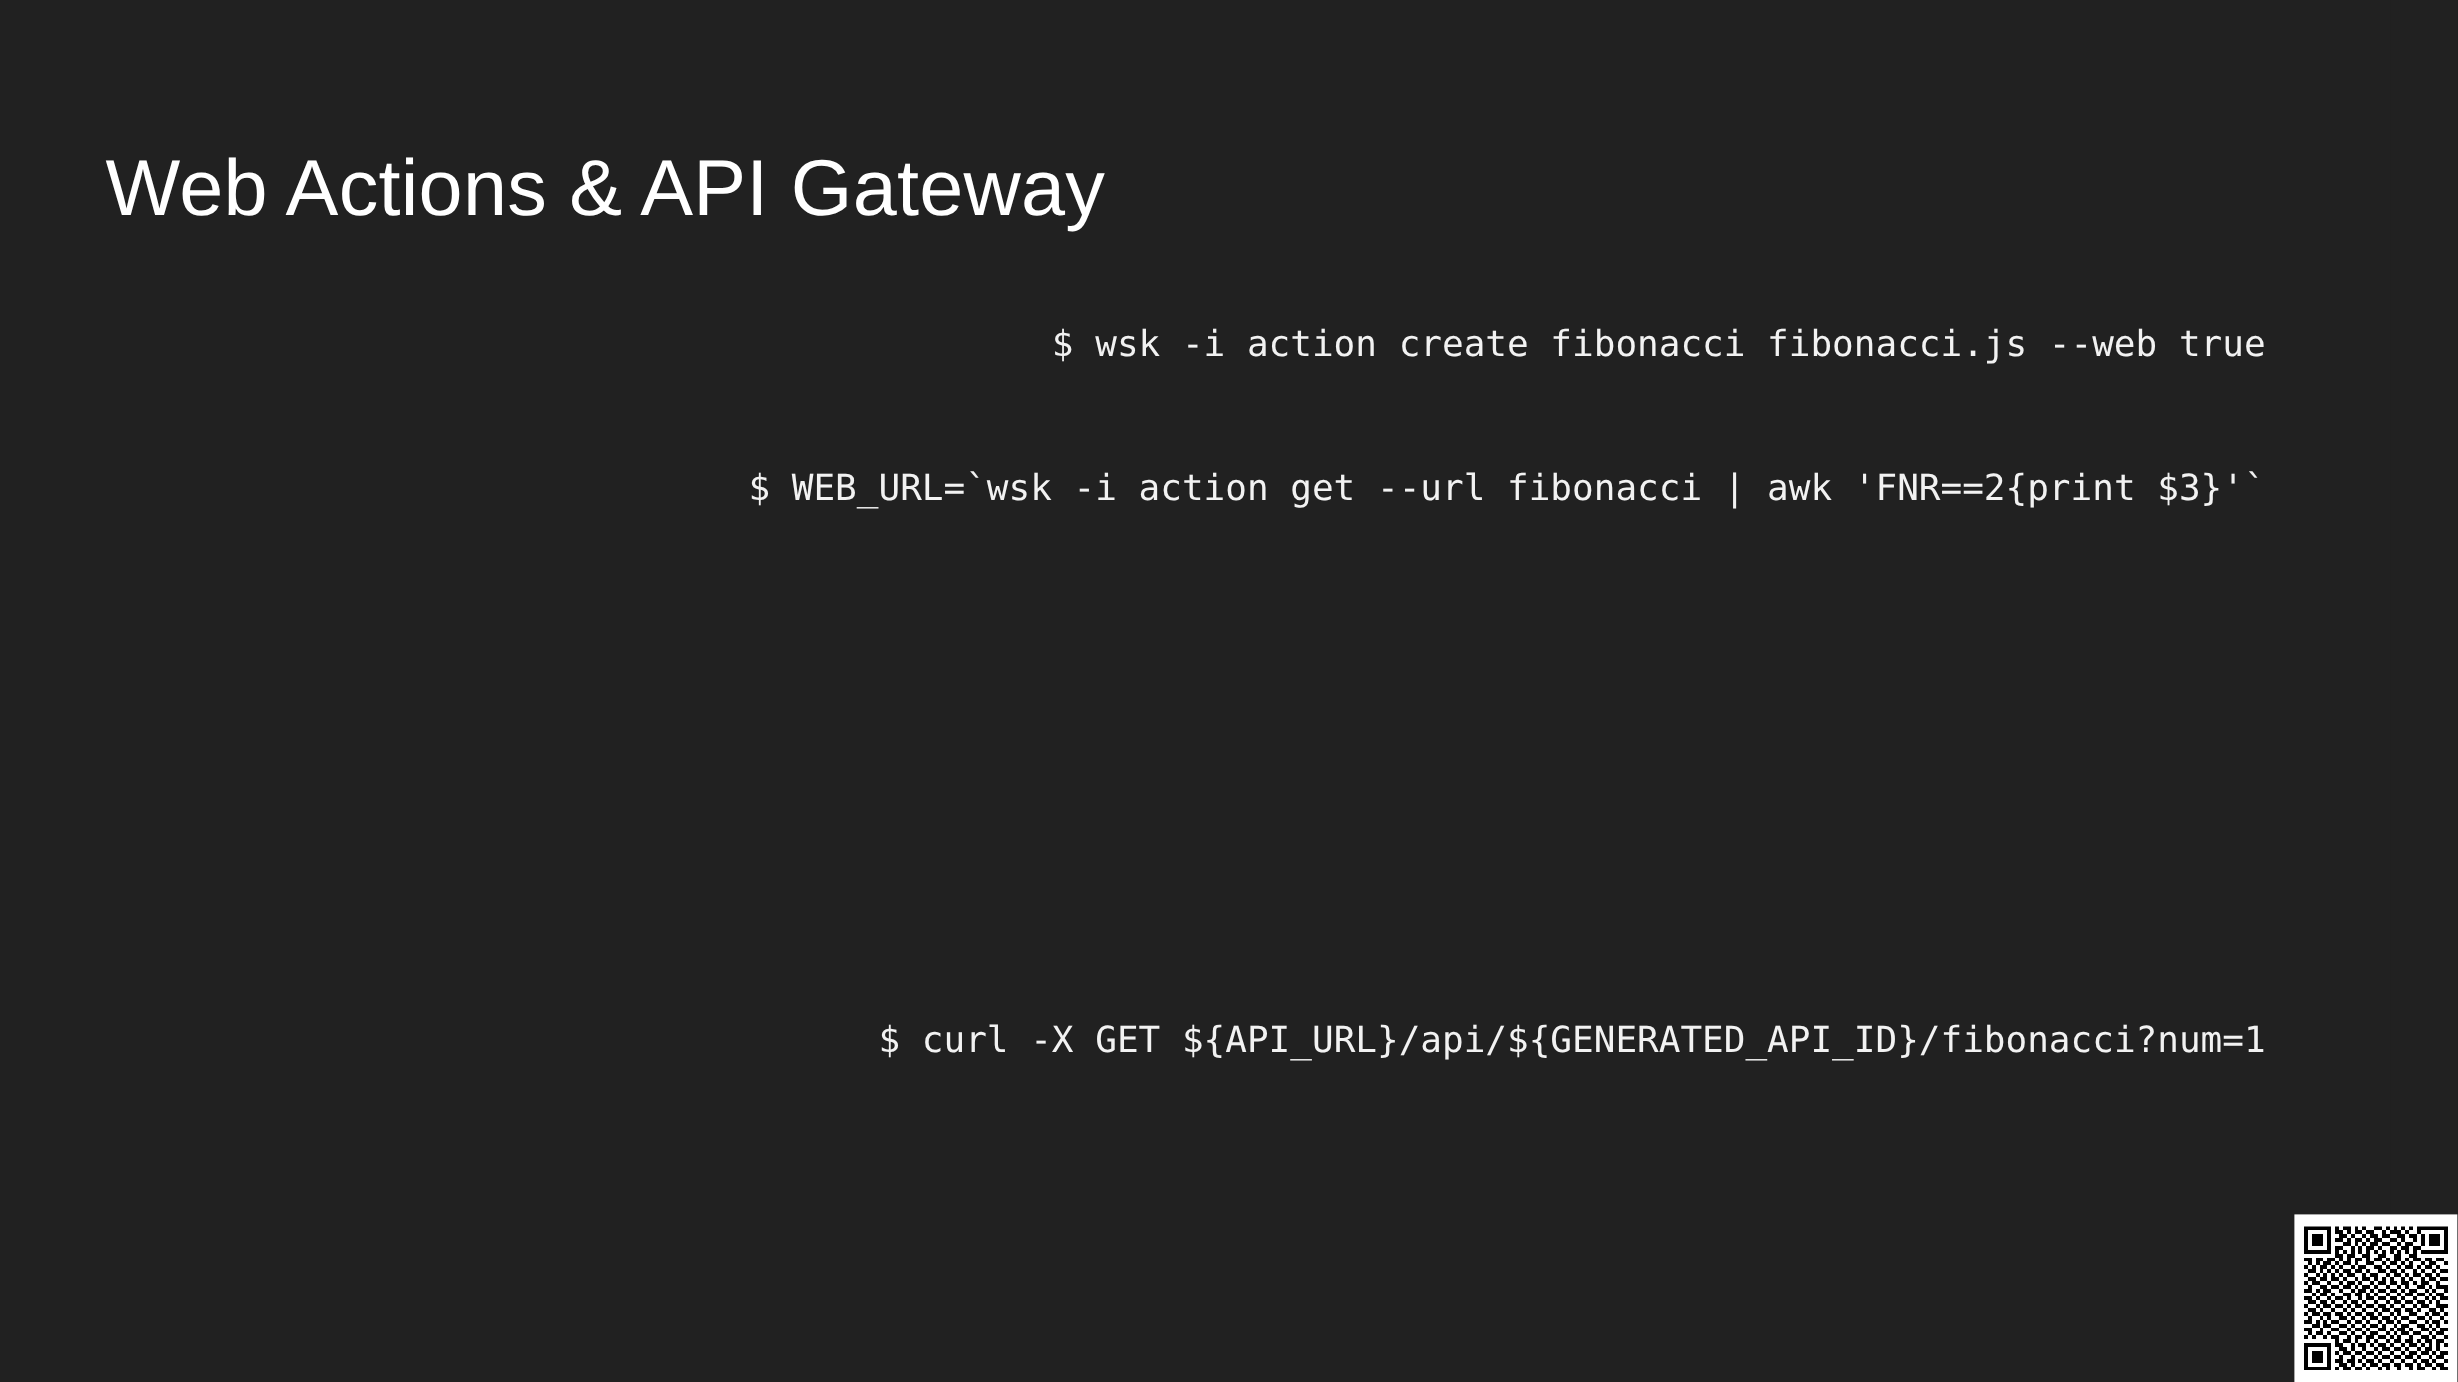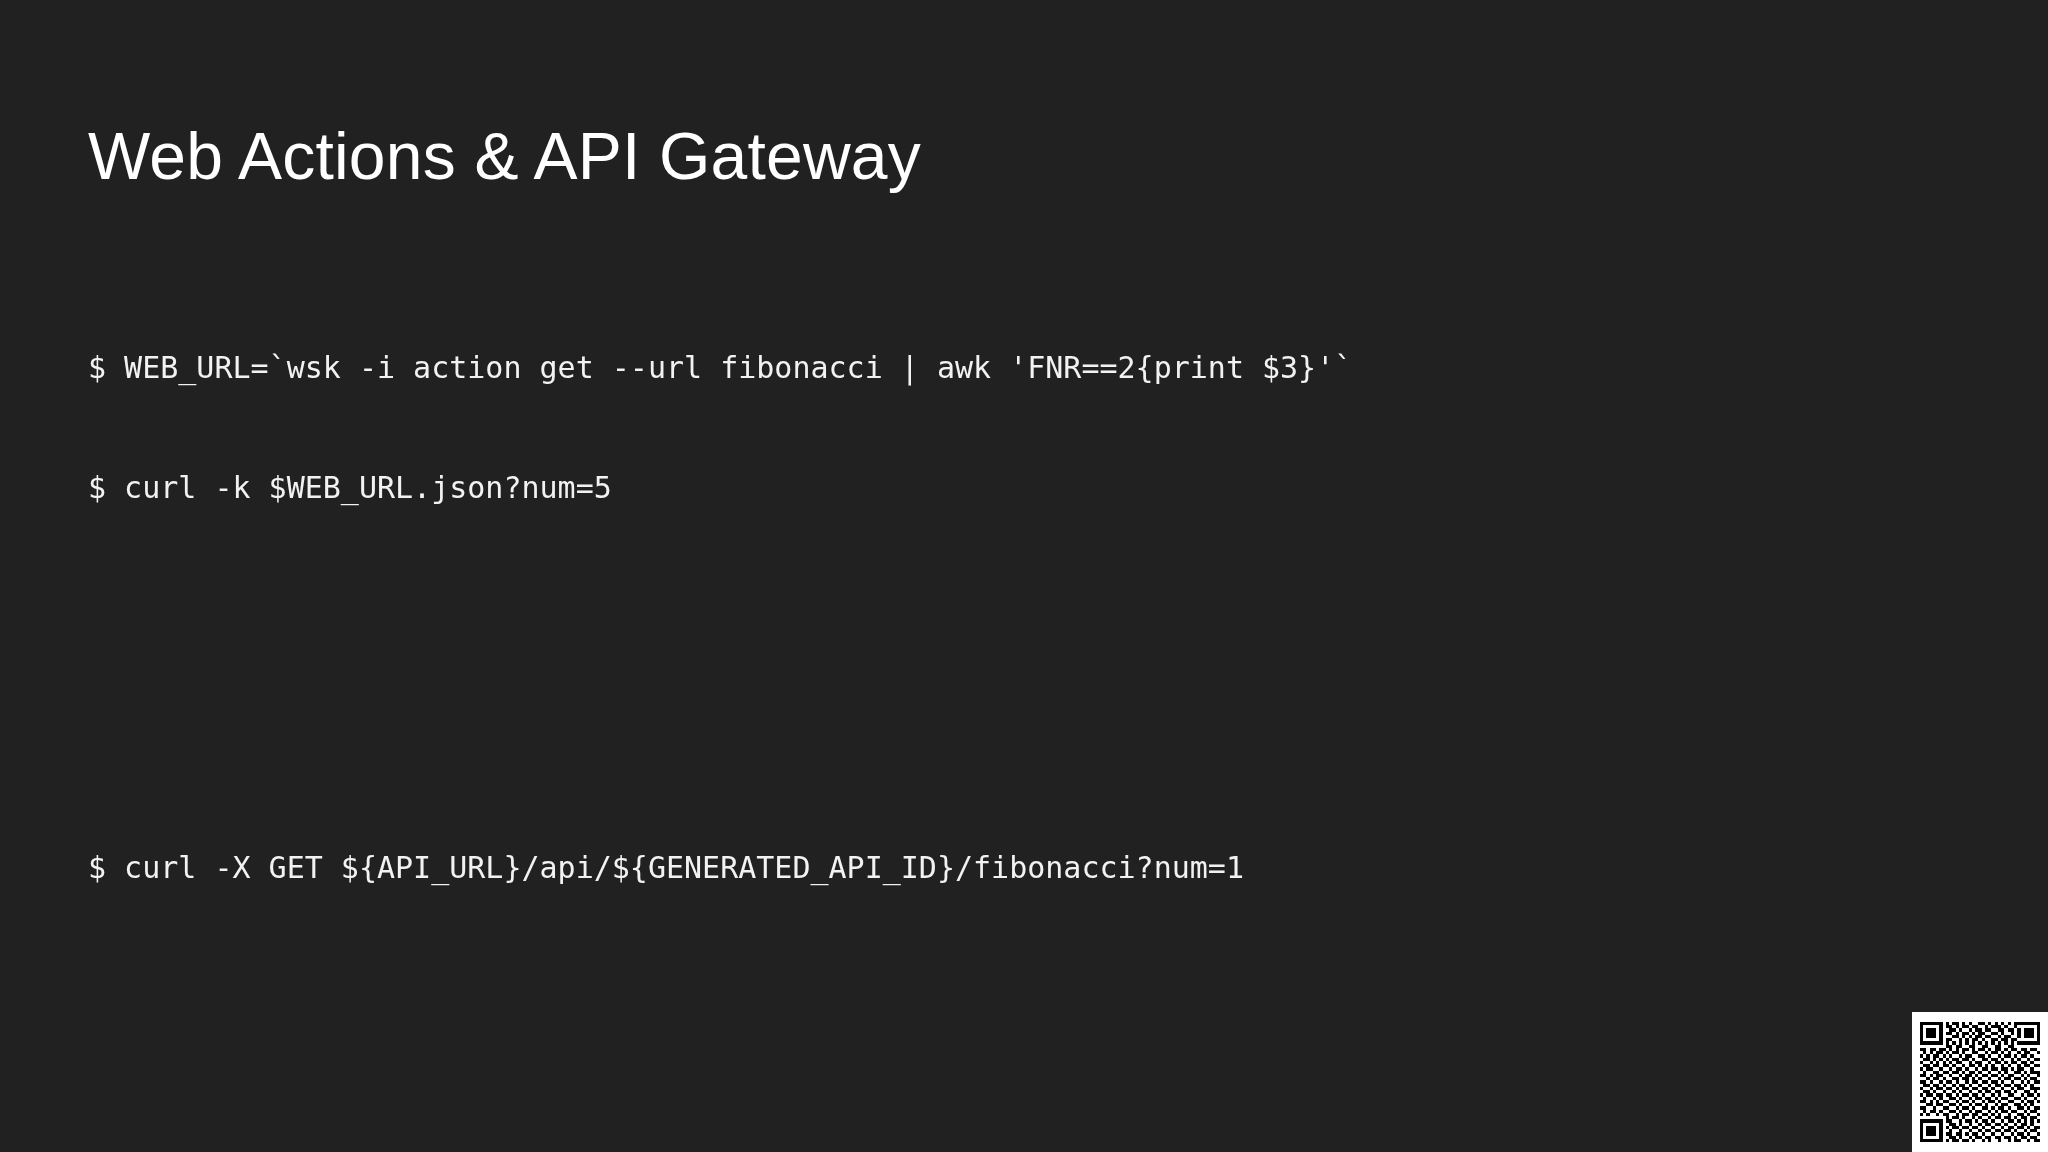--- a/index.html
+++ b/index.html
@@ -15,20 +15,21 @@
     background: #212121;
     font-family: "Liberation Sans", sans-serif;
     position: relative;
   }
 
   .slide {
     position: relative;
     width: 1992px;
     height: 1152px;
     background: #212121;
+    text-align: right;
   }
 
   .slide-title {
     position: absolute;
     left: 88px;
     top: 120px;
     font-family: "Liberation Sans", sans-serif;
     font-weight: 300;
     font-size: 66px;
     line-height: 1.12;
@@ -80,24 +81,24 @@
   }
 </style>
 </head>
 <body>
 
 <div class="slide">
 
   <h1 class="slide-title">Web Actions &amp; API Gateway</h1>
 
   <div class="code-block">
+    <pre class="code-line">$ wsk -i action create fibonacci fibonacci.js --web true</pre>
     <div class="code-spacer-sm"></div>
     <pre class="code-line">$ WEB_URL=`wsk -i action get --url fibonacci | awk 'FNR==2{print $3}'`</pre>
     <div class="code-spacer-sm"></div>
-    <pre class="code-line">$ curl -k $WEB_URL.json?num=5</pre>
     <div class="code-spacer-lg"></div>
     <div class="code-spacer-sm"></div>
     <pre class="code-line">$ curl -X GET ${API_URL}/api/${GENERATED_API_ID}/fibonacci?num=1</pre>
   </div>
 
   <div class="qr-panel">
     <svg id="qr-svg" viewBox="0 0 37 37" xmlns="http://www.w3.org/2000/svg">
         <rect x="0" y="0" width="37" height="37" fill="#ffffff"></rect>
         <rect x="0" y="0" width="1" height="1" fill="#000000"></rect>
         <rect x="1" y="0" width="1" height="1" fill="#000000"></rect>

